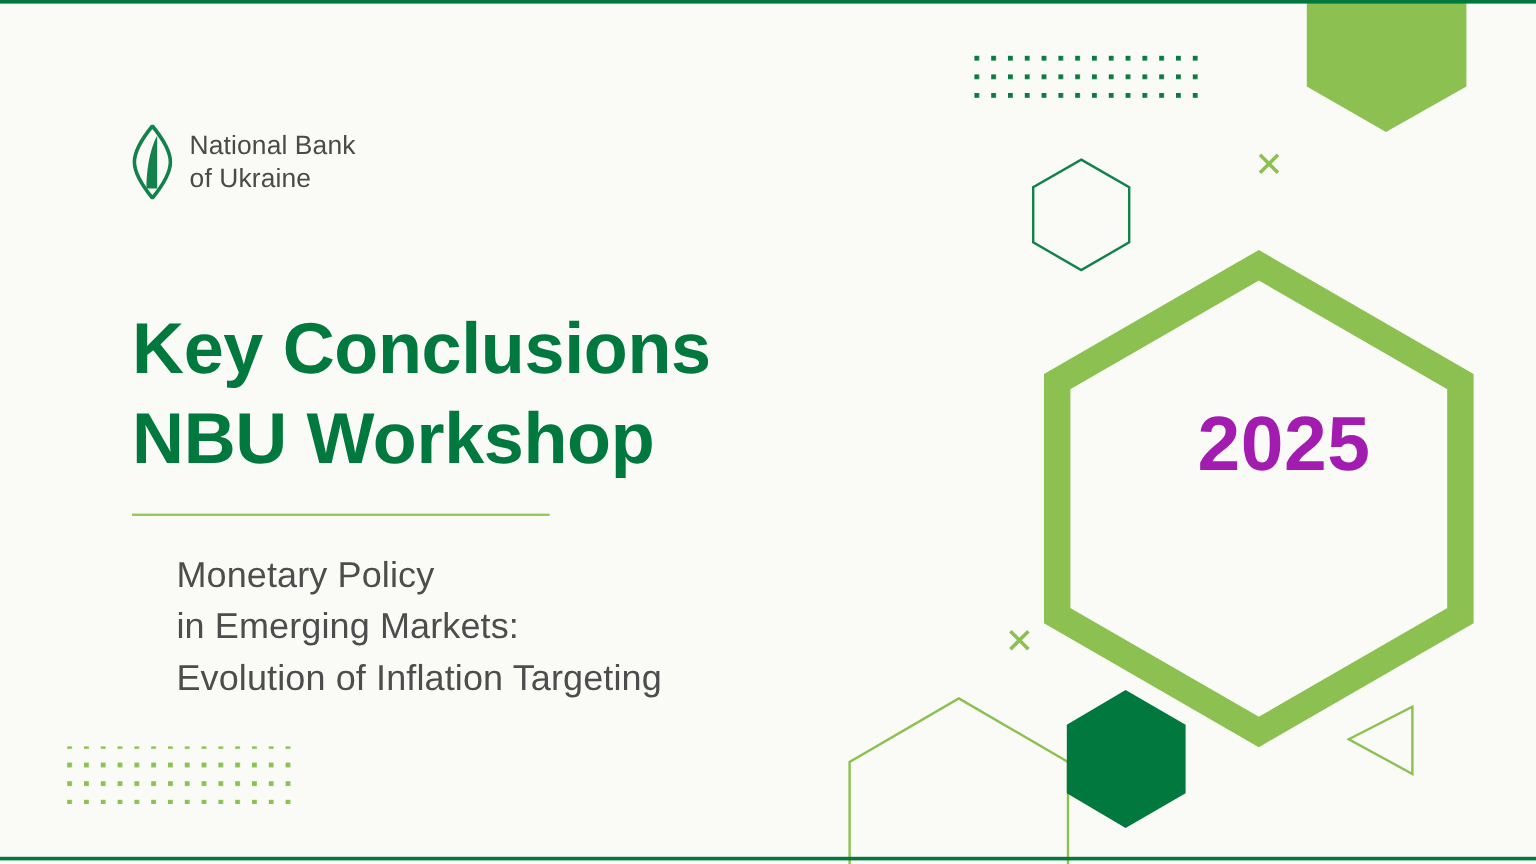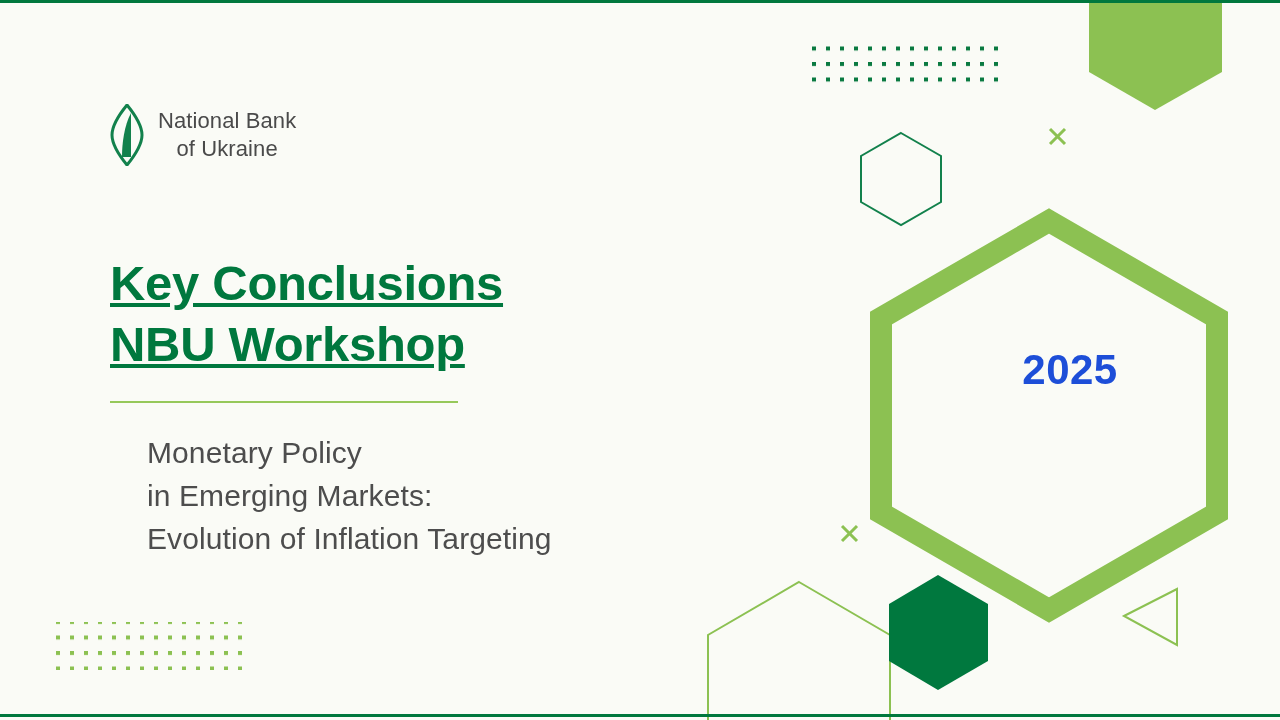--- a/index.html
+++ b/index.html
@@ -56,39 +56,37 @@
     z-index:20;
   }
   .logo-mark { width:34px; height:62px; flex:0 0 auto; }
   .logo-words {
     font-size:22px;
     line-height:1.28;
     color:#4A4A4A;
     font-weight:400;
     letter-spacing:.1px;
     white-space:pre-line;
-    text-align:center;
   }
 
   
   .headline {
     position:absolute;
     left:110px;
     top:253px;
     z-index:20;
     width:640px;
   }
   .headline h1 {
-    font-size:49px;
+    font-size:60px;
     line-height:1.25;
     font-weight:700;
     color:#00783E;
     letter-spacing:-.3px;
     white-space:pre-line;
-    text-decoration:underline;
   }
   .rule {
     margin-top:25px;
     width:348px;
     height:2px;
     background:#96C85A;
   }
   .subtitle {
     margin-top:28px;
     font-size:30px;
@@ -106,23 +104,23 @@
     left:880px;
     top:220px;
     width:340px;
     height:300px;
     display:flex;
     align-items:center;
     justify-content:center;
     z-index:20;
   }
   .year-label span {
-    font-size:42px;
+    font-size:64px;
     font-weight:700;
-    color:#1d4ed8;
+    color:#a21caf;
     letter-spacing:.5px;
     margin-left:40px;
   }
 </style>
 </head>
 <body>
 
 <div class="slide">
 
   <div class="edge-rule top"></div>

